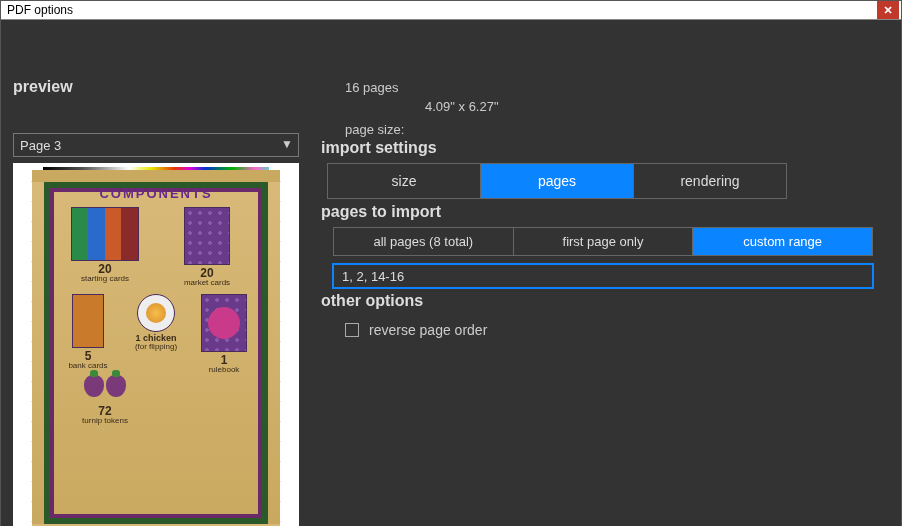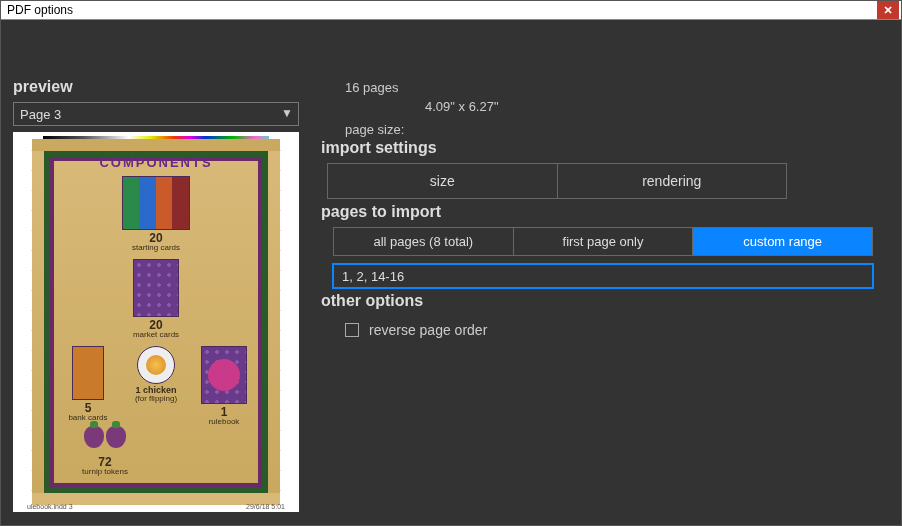--- a/index.html
+++ b/index.html
@@ -10,31 +10,31 @@
   
   .titlebar { height: 22px; background: #fff; color: #000; display: flex; align-items: center; border-bottom: 1px solid #888; }
   .titlebar .title { font-size: 12px; padding-left: 6px; flex: 1; }
   .titlebar .close { width: 22px; height: 18px; margin-right: 2px; background: #c0392b; color: #fff; display: flex; align-items: center; justify-content: center; font-size: 11px; font-weight: bold; cursor: pointer; }
 
   .body { flex: 1; display: flex; background: #333; }
 
   
   .left { width: 310px; padding: 10px 12px 0 12px; display: flex; flex-direction: column; }
   .section-head { color: #ddd; font-size: 16px; font-weight: 700; margin-bottom: 6px; }
-  .pagesel { position: relative; }
+  .pagesel { position: relative; margin-top: 31px; }
   .pagesel select { width: 100%; height: 24px; background: #333; color: #ddd; border: 1px solid #777; font-size: 13px; padding-left: 6px; appearance: none; }
   .pagesel .chev { position: absolute; right: 6px; top: 4px; color: #ccc; pointer-events: none; font-size: 12px; }
 
   .preview-wrap { margin-top: 6px; background: #fff; width: 286px; height: 380px; position: relative; display:flex; align-items:center; justify-content:center; }
   .preview-page { width: 248px; height: 366px; background: linear-gradient(#d8b978,#c9a95f); border: 12px solid transparent; position: relative; overflow:hidden; box-shadow: inset 0 0 0 6px #2a5a2a, inset 0 0 0 10px #6a2a6a; }
   .preview-colorbar { position:absolute; top:4px; left:30px; right:30px; height:12px; background: linear-gradient(90deg,#000,#555 18%,#aaa 28%,#fff 38%,#e6e600 48%,#e63900 58%,#e000e0 65%,#0033cc 72%,#00b300 84%,#ff66cc 94%,#66cccc); }
   .ruler-v { position:absolute; top:18px; bottom:6px; width:10px; left:18px; background:repeating-linear-gradient(#888,#888 1px,transparent 1px,transparent 20px); opacity:.3;}
   .ruler-v.r { left:auto; right:18px;}
   .comp-title { text-align:center; font-weight:bold; color:#6a2a8a; letter-spacing:2px; font-size:13px; margin-top:4px;}
-  .comp-grid { display:grid; grid-template-columns: 1fr; gap:6px 12px; padding:6px 16px; }
+  .comp-grid { display:grid; grid-template-columns: 1fr 1fr; gap:6px 12px; padding:6px 16px; }
   .comp-item { text-align:center; }
   .comp-card { margin:0 auto 2px; background:#7a4a8a; border:1px solid #4a2a5a; }
   .comp-item.big .comp-card { width:68px; height:54px; background:linear-gradient(90deg,#2a8a4a 0 25%,#2a6aca 25% 50%,#ca5a2a 50% 75%,#8a2a2a 75%);}
   .comp-item.mkt .comp-card { width:46px; height:58px; background:#6a3a8a; background-image:radial-gradient(circle,#8a5aaa 2px,transparent 2px); background-size:10px 10px;}
   .comp-item.bank .comp-card { width:32px; height:54px; background:#c97a2a;}
   .comp-item.chick .comp-card { width:38px; height:38px; border-radius:50%; background:#eee; position:relative;}
   .comp-item.chick .comp-card::after{content:"";position:absolute;inset:8px;border-radius:50%;background:radial-gradient(#f5c04a,#d98a2a);}
   .comp-item.rule .comp-card { width:46px; height:58px; background:#6a3a8a; background-image:radial-gradient(circle,#8a5aaa 2px,transparent 2px); background-size:10px 10px; position:relative;}
   .comp-item.rule .comp-card::after{content:"";position:absolute;inset:12px 6px;border-radius:50%;background:#c93a8a;}
   .comp-item.relic .comp-card { width:44px; height:24px; background:transparent; border:none; display:flex; justify-content:center; gap:2px;}
@@ -154,20 +154,21 @@
           <span>16 pages</span>
         </div>
       <div class="info-row">
         <span class="k">page size:</span>
         <span>4.09" x 6.27"</span>
       </div>
 
       <div class="section-head mt">import settings</div>
       <div class="seggroup">
         <div class="seg">size</div>
+        <div class="seg active">pages</div>
         <div class="seg">rendering</div>
       </div>
 
       <div class="section-head mt">pages to import</div>
       <div class="seggroup" style="width:540px;margin-left:12px">
         <div class="seg small">all pages (8 total)</div>
         <div class="seg small">first page only</div>
         <div class="seg small active">custom range</div>
       </div>
       <input class="range-input" type="text" value="1, 2, 14-16" style="">

